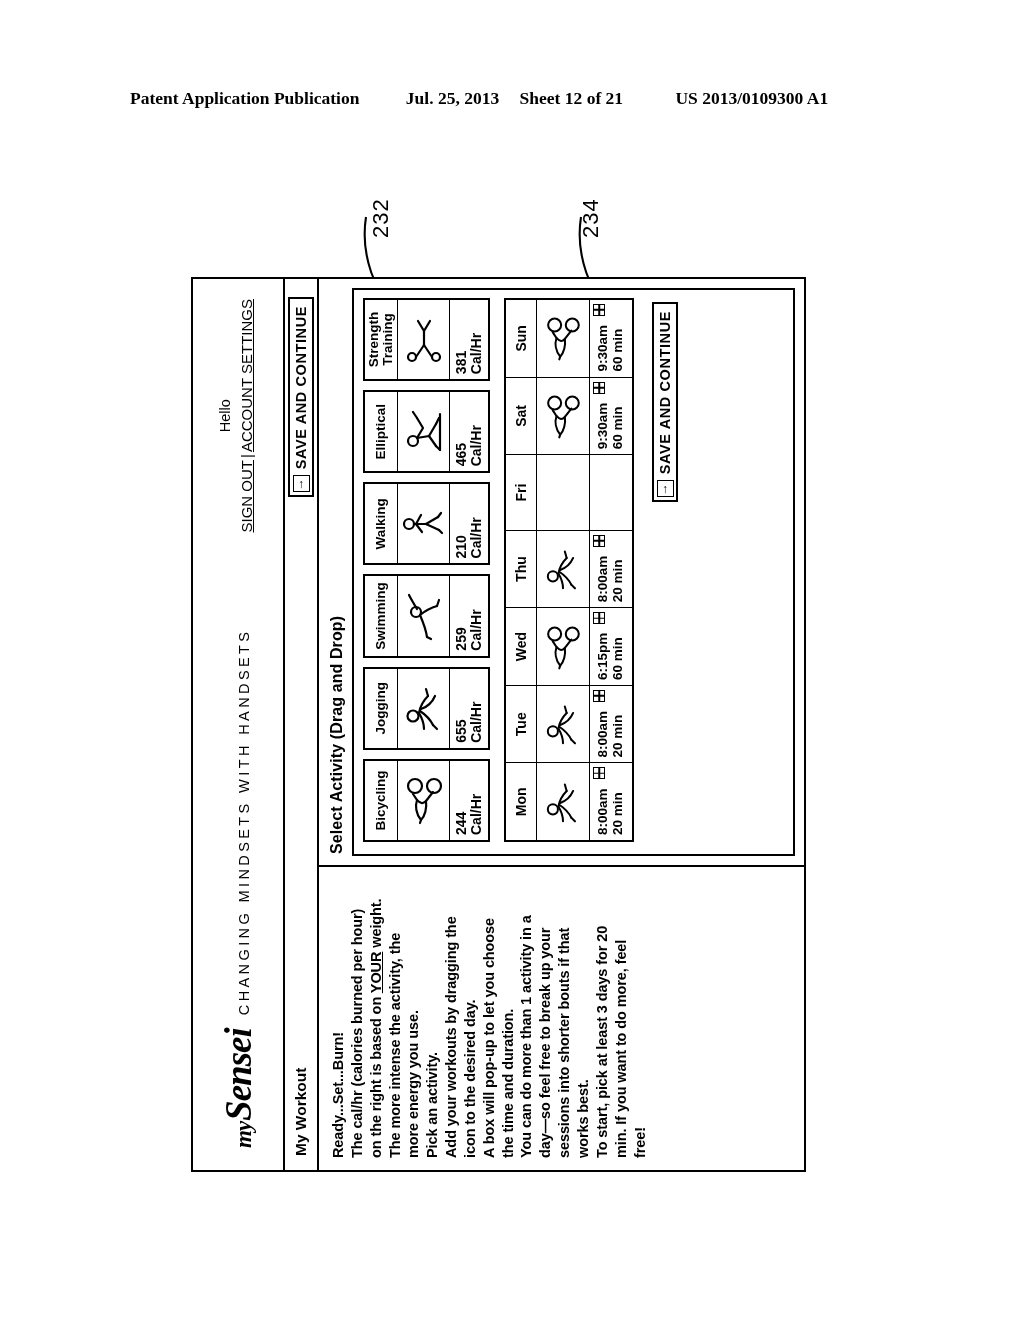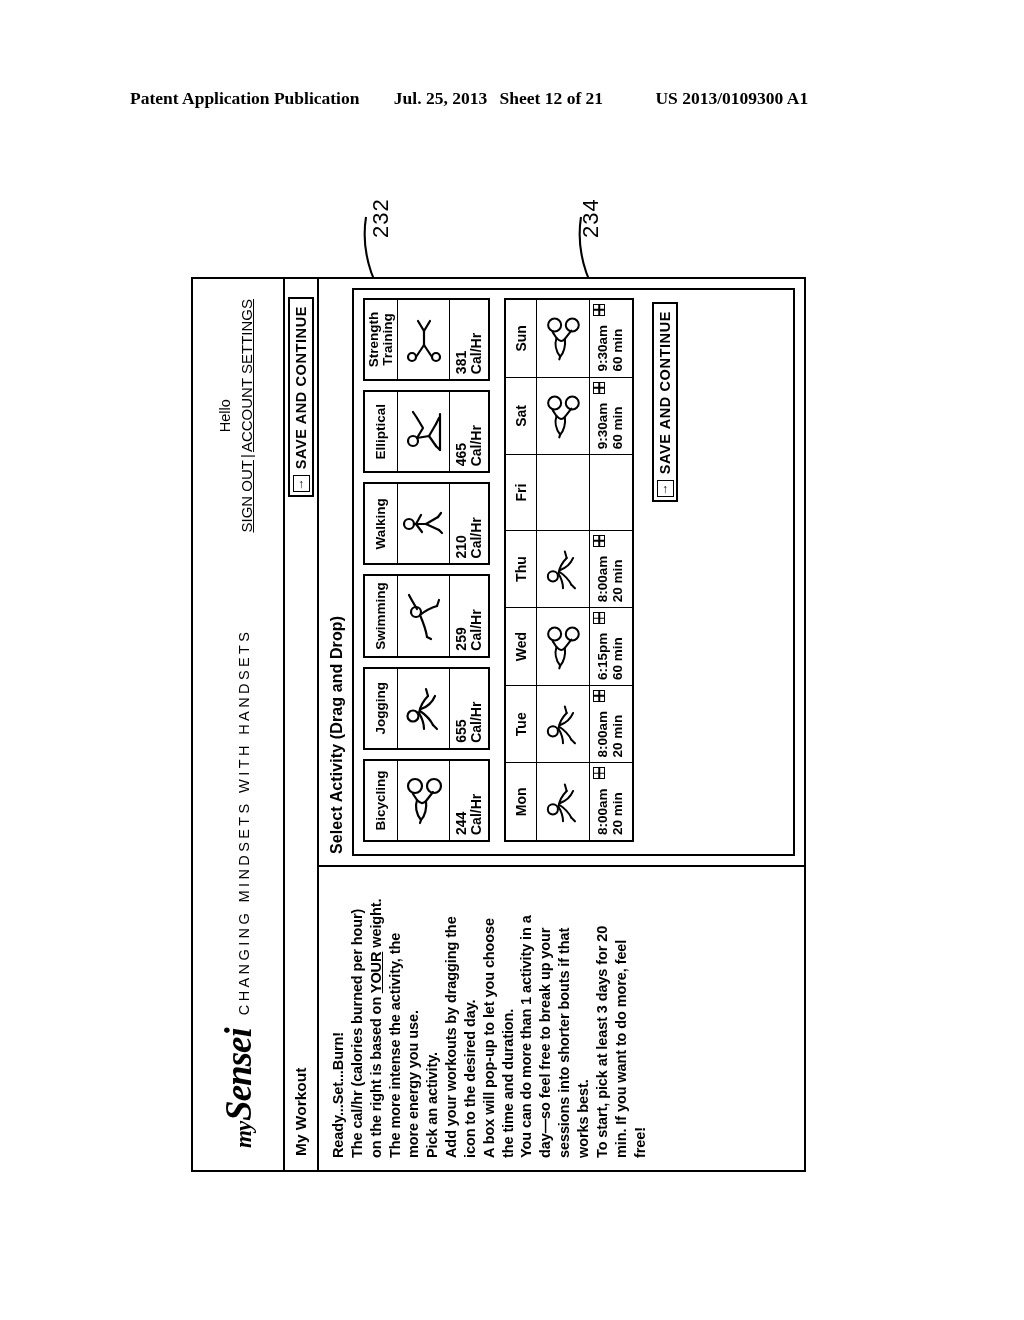--- a/index.html
+++ b/index.html
@@ -28,22 +28,22 @@
     letter-spacing: 0px;
     white-space: nowrap;
   }
   .ph-inner {
     position: absolute;
     left: 130px;
     top: 0;
   }
   .ph-inner span { display: inline-block; }
   .ph-pub   { }
-  .ph-date  { margin-left: 30px; }
-  .ph-sheet { margin-left: 8px; }
+  .ph-date  { margin-left: 42px; }
+  .ph-sheet { margin-left: 16px; }
   .ph-num   { margin-left: 48px; }
 
   
   .fig-label {
     position: absolute;
     left: 745px;
     top: 555px;
     font-family: "Liberation Serif", serif;
     font-weight: bold;
     font-size: 40px;

